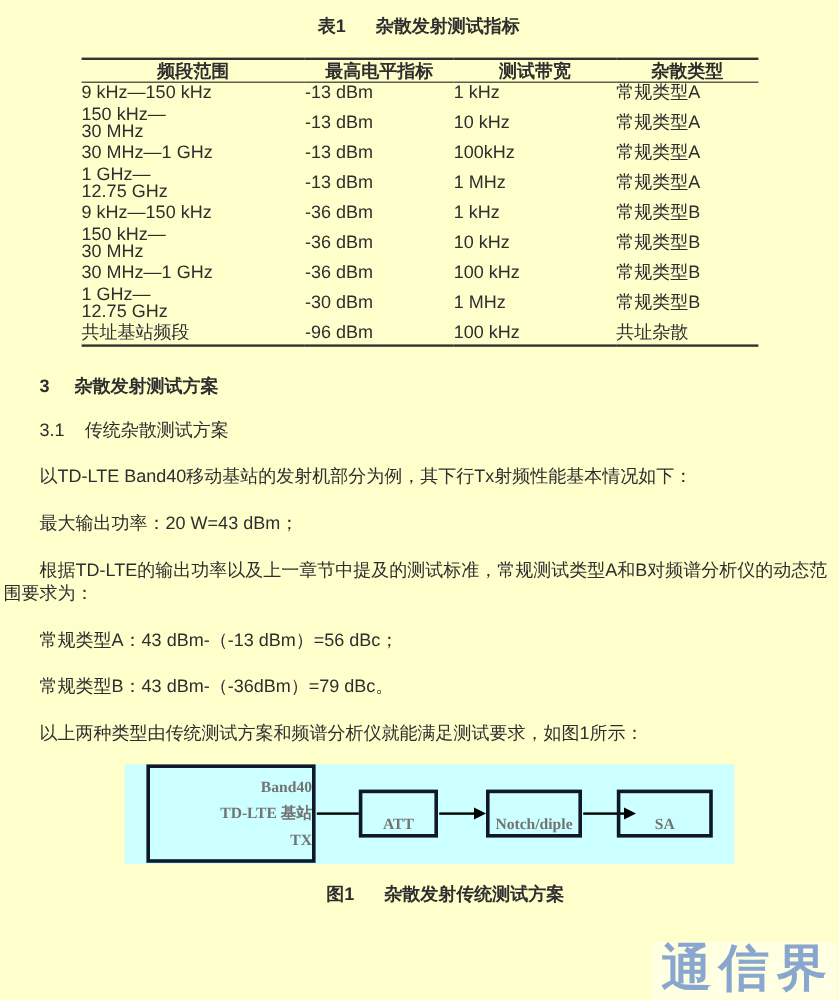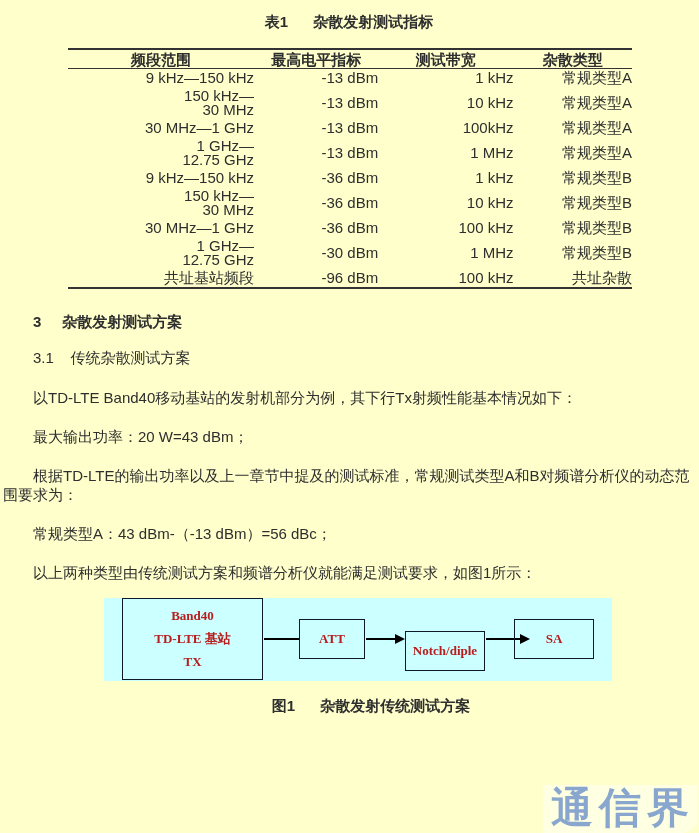--- a/index.html
+++ b/index.html
@@ -7,21 +7,20 @@
   body { background: #FFFFCC; }
   .page {
     position: relative;
     width: 699px;
     height: 833px;
     overflow: hidden;
     background: #FFFFCC;
     color: #2e2e2e;
     font-family: "Liberation Sans", "DejaVu Sans", sans-serif;
     font-size: 15px;
-    border-radius: 18px;
   }
   .content { padding: 0 4px 0 3px; }
 
   .doc-title {
     margin: 13px 0 0 0;
     text-align: center;
     font-weight: bold;
     white-space: pre;
     font-size: 15px;
   }
@@ -36,21 +35,21 @@
   }
   table.spec th {
     font-weight: bold;
     border-bottom: 1px solid #333;
     padding: 2px 0 1px 0;
     text-align: center;
     font-size: 15px;
     line-height: 15px;
   }
   table.spec td {
-    text-align: right;
+    text-align: left;
     padding: 2px 0;
     font-size: 15px;
     line-height: 14px;
   }
   table.spec td.band { white-space: pre-line; }
 
   .sec-heading {
     margin: 24px 0 0 0;
     font-weight: bold;
     text-indent: 2em;
@@ -71,38 +70,38 @@
 
   .diagram {
     position: relative;
     margin: 16px 0 0 101px;
     width: 508px;
     height: 83px;
     background: #CCFFFF;
   }
   .dbox {
     position: absolute;
-    border: 1px solid #0f172a;
+    border: 3px solid #0f172a;
     font-family: "Liberation Serif", "DejaVu Serif", serif;
     font-weight: bold;
     font-size: 13px;
-    color: #b91c1c;
+    color: #737373;
     display: flex;
-    align-items: center;
+    align-items: flex-end;
     justify-content: center;
     text-align: center;
   }
   .src-box {
     left: 18px; top: 0; width: 141px; height: 82px;
     flex-direction: column;
     justify-content: space-evenly;
     padding: 3px 0;
   }
   .box-att   { left: 195px; top: 21px; width: 66px; height: 40px; }
-  .box-notch { left: 301px; top: 33px; width: 80px; height: 40px; }
+  .box-notch { left: 301px; top: 21px; width: 80px; height: 40px; }
   .box-sa    { left: 410px; top: 21px; width: 80px; height: 40px; font-family: Liberation Serif, serif; }
   .conn {
     position: absolute;
     height: 0;
     border-top: 2px solid #000;
     top: 40px;
   }
   .conn-1 { left: 160px; width: 35px; }
   .conn-2 { left: 262px; width: 29px; }
   .conn-3 { left: 382px; width: 34px; }
@@ -227,20 +226,21 @@
       </tbody>
     </table>
 
     <div class="sec-heading">3     杂散发射测试方案</div>
     <div class="subsec-heading">3.1    传统杂散测试方案</div>
 
     <p class="para">以TD-LTE Band40移动基站的发射机部分为例，其下行Tx射频性能基本情况如下：</p>
     <p class="para">最大输出功率：20 W=43 dBm；</p>
     <p class="para">根据TD-LTE的输出功率以及上一章节中提及的测试标准，常规测试类型A和B对频谱分析仪的动态范围要求为：</p>
     <p class="para">常规类型A：43 dBm-（-13 dBm）=56 dBc；</p>
+    <p class="para">常规类型B：43 dBm-（-36dBm）=79 dBc。</p>
     <p class="para">以上两种类型由传统测试方案和频谱分析仪就能满足测试要求，如图1所示：</p>
 
     <div class="diagram">
       <div class="dbox src-box">
         <span>Band40</span>
         <span>TD-LTE  基站</span>
         <span>TX</span>
       </div>
       <div class="conn conn-1"></div>
       <div class="dbox box-att">ATT</div>

